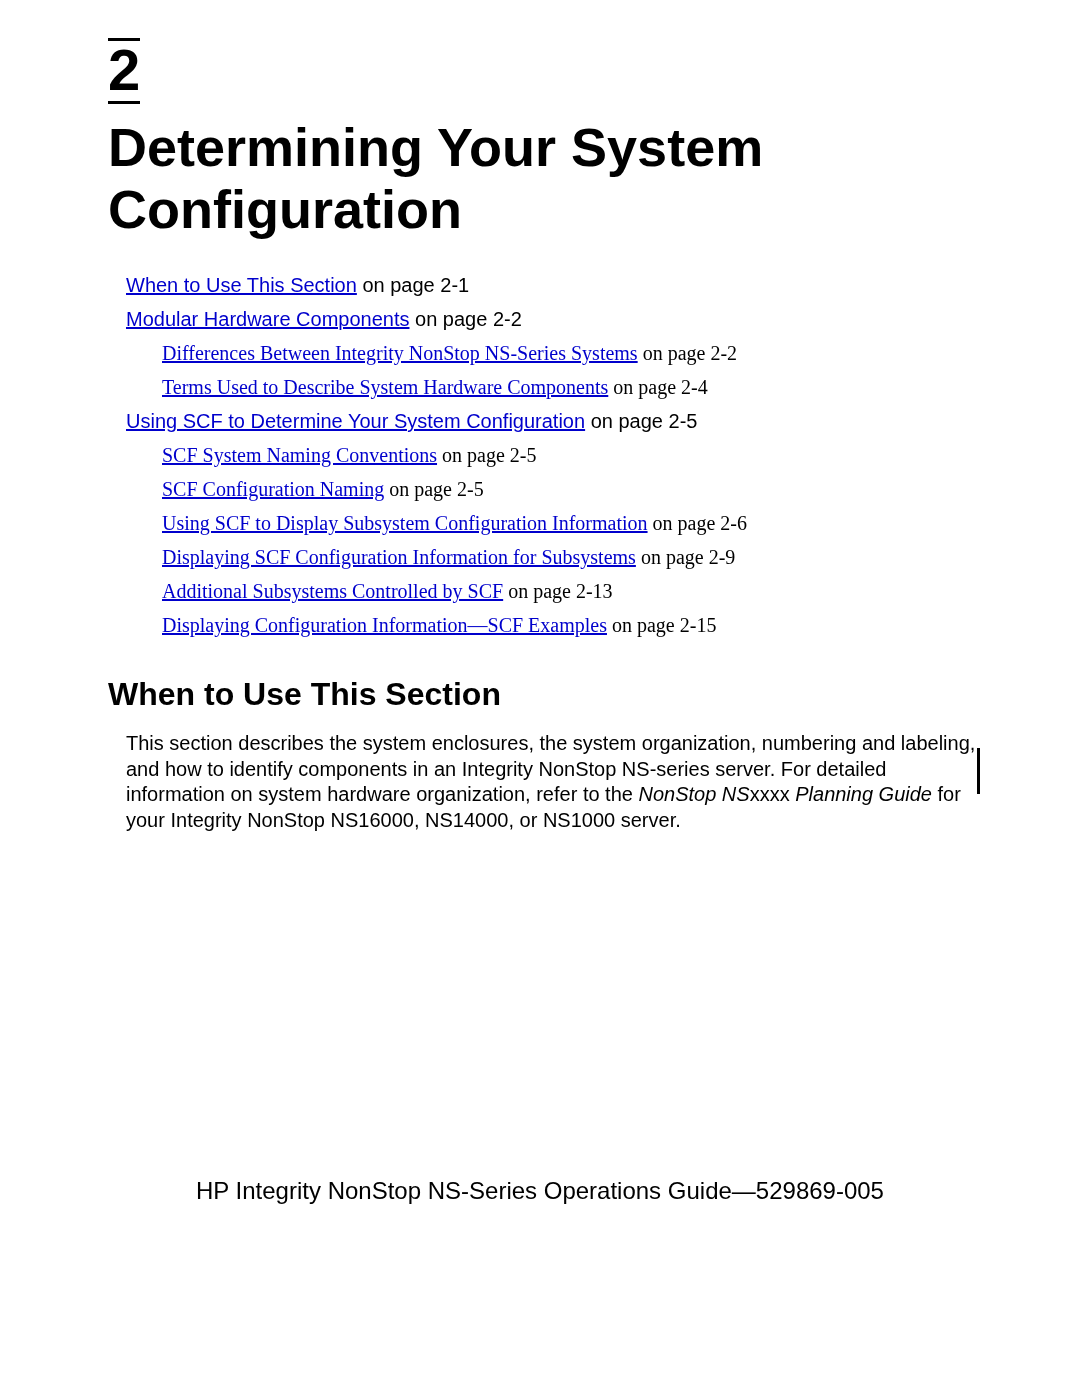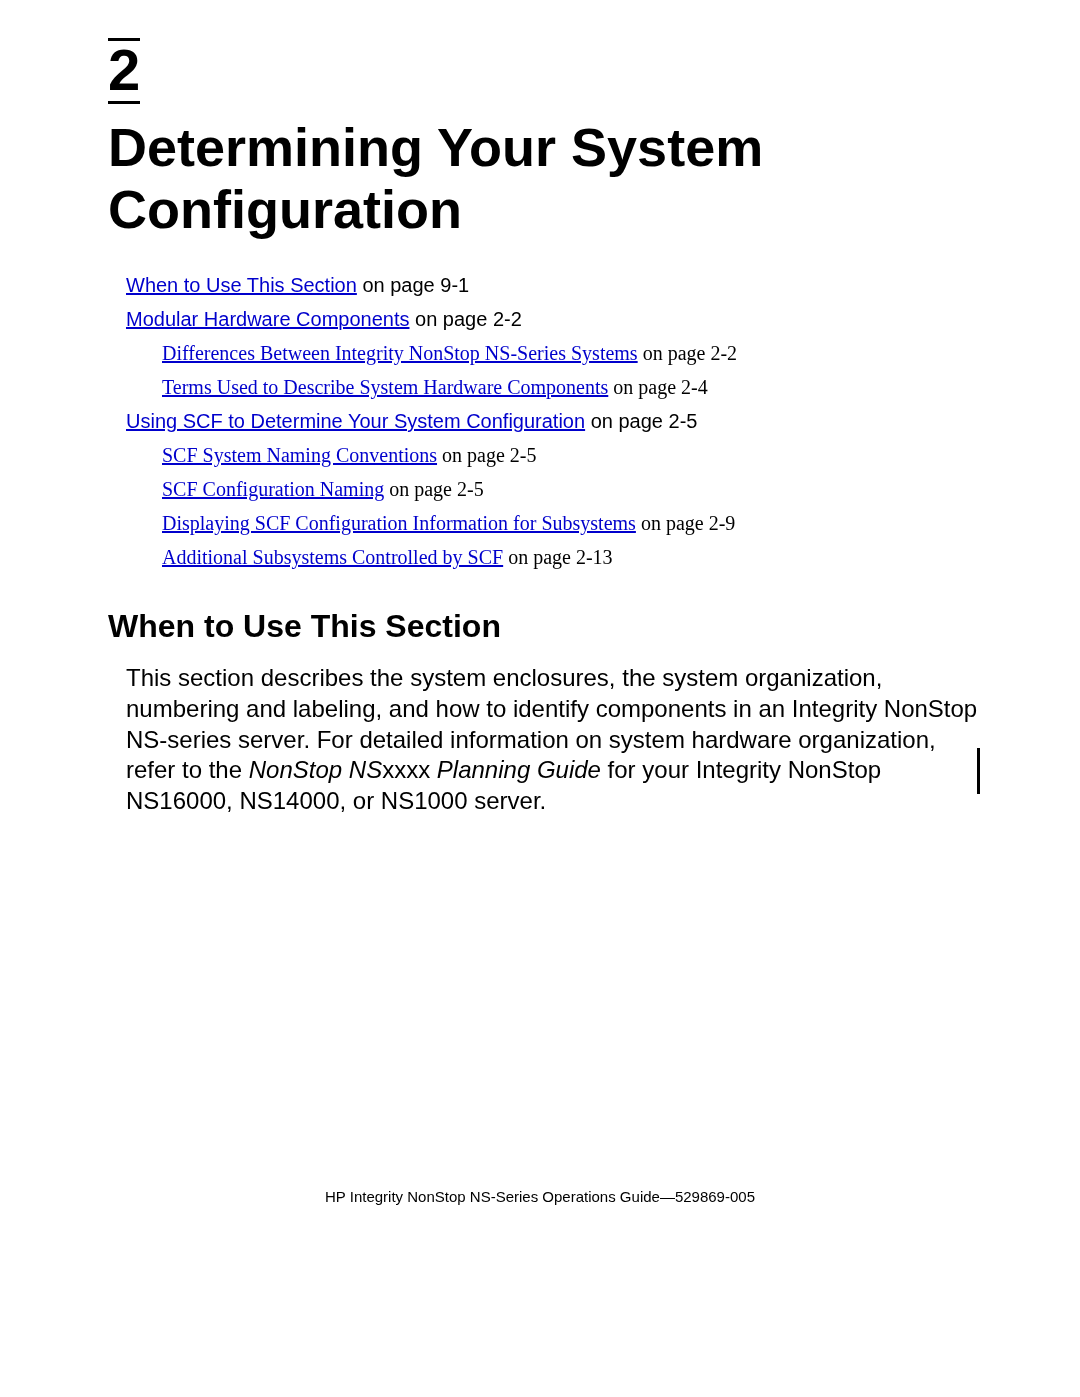--- a/index.html
+++ b/index.html
@@ -49,21 +49,21 @@
   }
   .toc-suffix {
     color: #000;
   }
   .section-heading {
     font-size: 32px;
     font-weight: bold;
     margin: 34px 0 10px 0;
   }
   .section-body {
-    font-size: 24px;
+    font-size: 20px;
     line-height: 1.28;
     padding-left: 18px;
     margin-top: 18px;
   }
   .section-body .italic {
     font-style: italic;
   }
   .change-bar {
     position: absolute;
     right: 100px;
@@ -71,50 +71,52 @@
     width: 3px;
     height: 46px;
     background: #000;
   }
   .footer {
     position: absolute;
     bottom: 192px;
     left: 0;
     right: 0;
     text-align: center;
-    font-size: 15px;
+    font-size: 24px;
   }
   .footer-line {
     margin-top: 2px;
   }
   .footer-page {
     font-weight: bold;
   }
 </style>
 </head>
 <body>
 
 <div class="page">
 
   <div class="chapter-num-wrap">
     <div class="chapter-num">2</div>
   </div>
 
   <div class="chapter-title">Determining Your System Configuration</div>
 
   <div class="toc" id="toc">
-      <div class="l0"><a class="toc-link" href="#">When to Use This Section</a><span class="toc-suffix"> on page 9-1</span></div>
+      <div class="l0"><a class="toc-link" href="#">When to Use This Section</a><span class="toc-suffix"> on page 2-1</span></div>
       <div class="l0"><a class="toc-link" href="#">Modular Hardware Components</a><span class="toc-suffix"> on page 2-2</span></div>
       <div class="l1"><a class="toc-link" href="#">Differences Between Integrity NonStop NS-Series Systems</a><span class="toc-suffix"> on page 2-2</span></div>
       <div class="l1"><a class="toc-link" href="#">Terms Used to Describe System Hardware Components</a><span class="toc-suffix"> on page 2-4</span></div>
       <div class="l0"><a class="toc-link" href="#">Using SCF to Determine Your System Configuration</a><span class="toc-suffix"> on page 2-5</span></div>
       <div class="l1"><a class="toc-link" href="#">SCF System Naming Conventions</a><span class="toc-suffix"> on page 2-5</span></div>
       <div class="l1"><a class="toc-link" href="#">SCF Configuration Naming</a><span class="toc-suffix"> on page 2-5</span></div>
+      <div class="l1"><a class="toc-link" href="#">Using SCF to Display Subsystem Configuration Information</a><span class="toc-suffix"> on page 2-6</span></div>
       <div class="l1"><a class="toc-link" href="#">Displaying SCF Configuration Information for Subsystems</a><span class="toc-suffix"> on page 2-9</span></div>
       <div class="l1"><a class="toc-link" href="#">Additional Subsystems Controlled by SCF</a><span class="toc-suffix"> on page 2-13</span></div>
+      <div class="l1"><a class="toc-link" href="#">Displaying Configuration Information—SCF Examples</a><span class="toc-suffix"> on page 2-15</span></div>
     </div>
 
   <div class="section-heading">When to Use This Section</div>
 
   <div class="section-body">
     <span>This section describes the system enclosures, the system organization, numbering and labeling, and how to identify components in an Integrity NonStop NS-series server. For detailed information on system hardware organization, refer to the </span><span class="italic">NonStop NS</span><span>xxxx </span><span class="italic">Planning Guide</span><span> for your Integrity NonStop NS16000, NS14000, or NS1000 server.</span>
   </div>
 
 </div>
 

